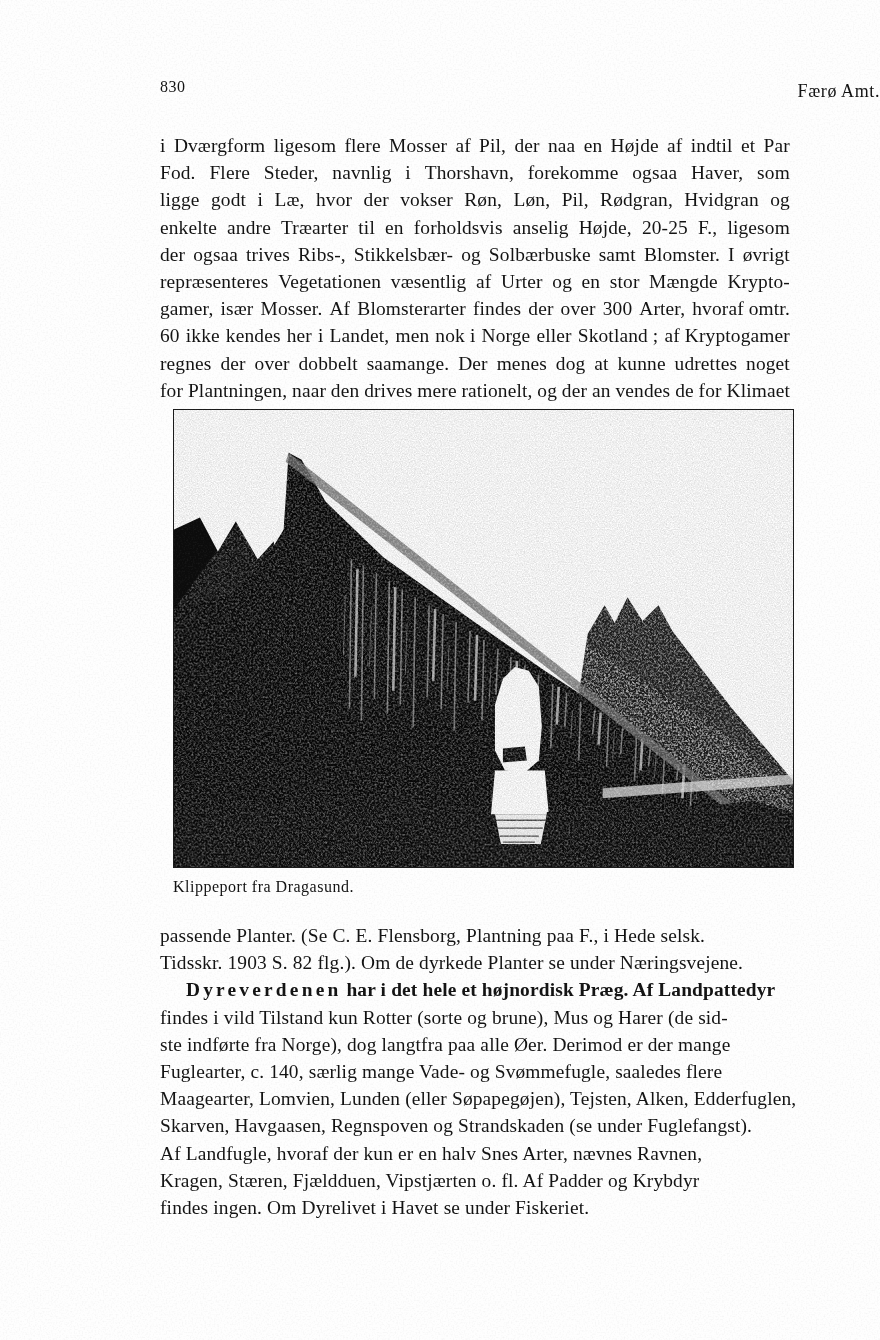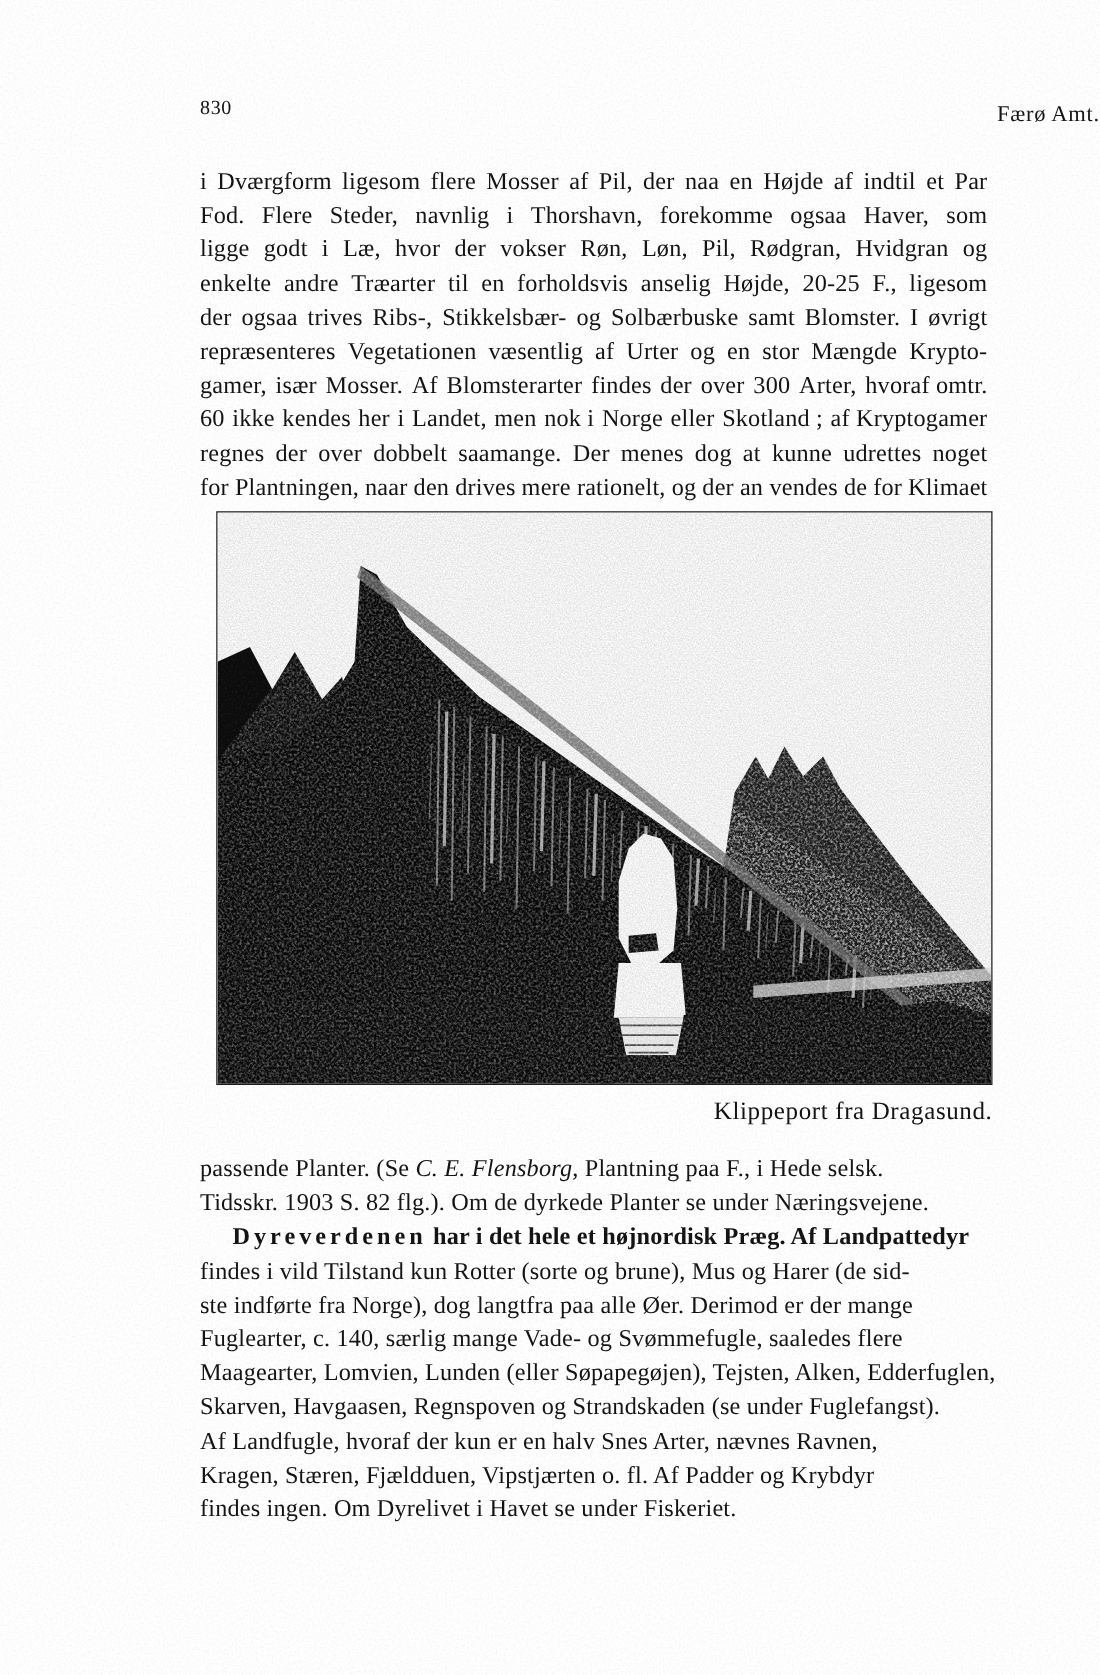--- a/index.html
+++ b/index.html
@@ -73,21 +73,21 @@
   
   .line.just {
     display: flex;
     justify-content: space-between;
   }
   .line.just > .w { white-space: pre; }
   .line.last { display: block; }
 
   .indent { padding-left: 26px; font-weight: bold; }
 
-  .ital { font-style: italic; }
+  .ital { }
   .tracked { letter-spacing: 3.2px; }
 
   
   .figure {
     position: absolute;
     left: 173px;
     top: 409px;
     width: 621px;
     height: 459px;
   }
@@ -98,22 +98,22 @@
     background: #ffffff;
     overflow: hidden;
   }
   .plate svg { display: block; width: 100%; height: 100%; }
 
   .caption {
     position: absolute;
     left: 173px;
     top: 878px;
     width: 621px;
-    text-align: right;
-    font-size: 20px;
+    text-align: left;
+    font-size: 16px;
     letter-spacing: .5px;
   }
 </style>
 </head>
 <body>
 
 <div class="page">
 
   <div class="runhead">
     <div class="folio">830</div>

